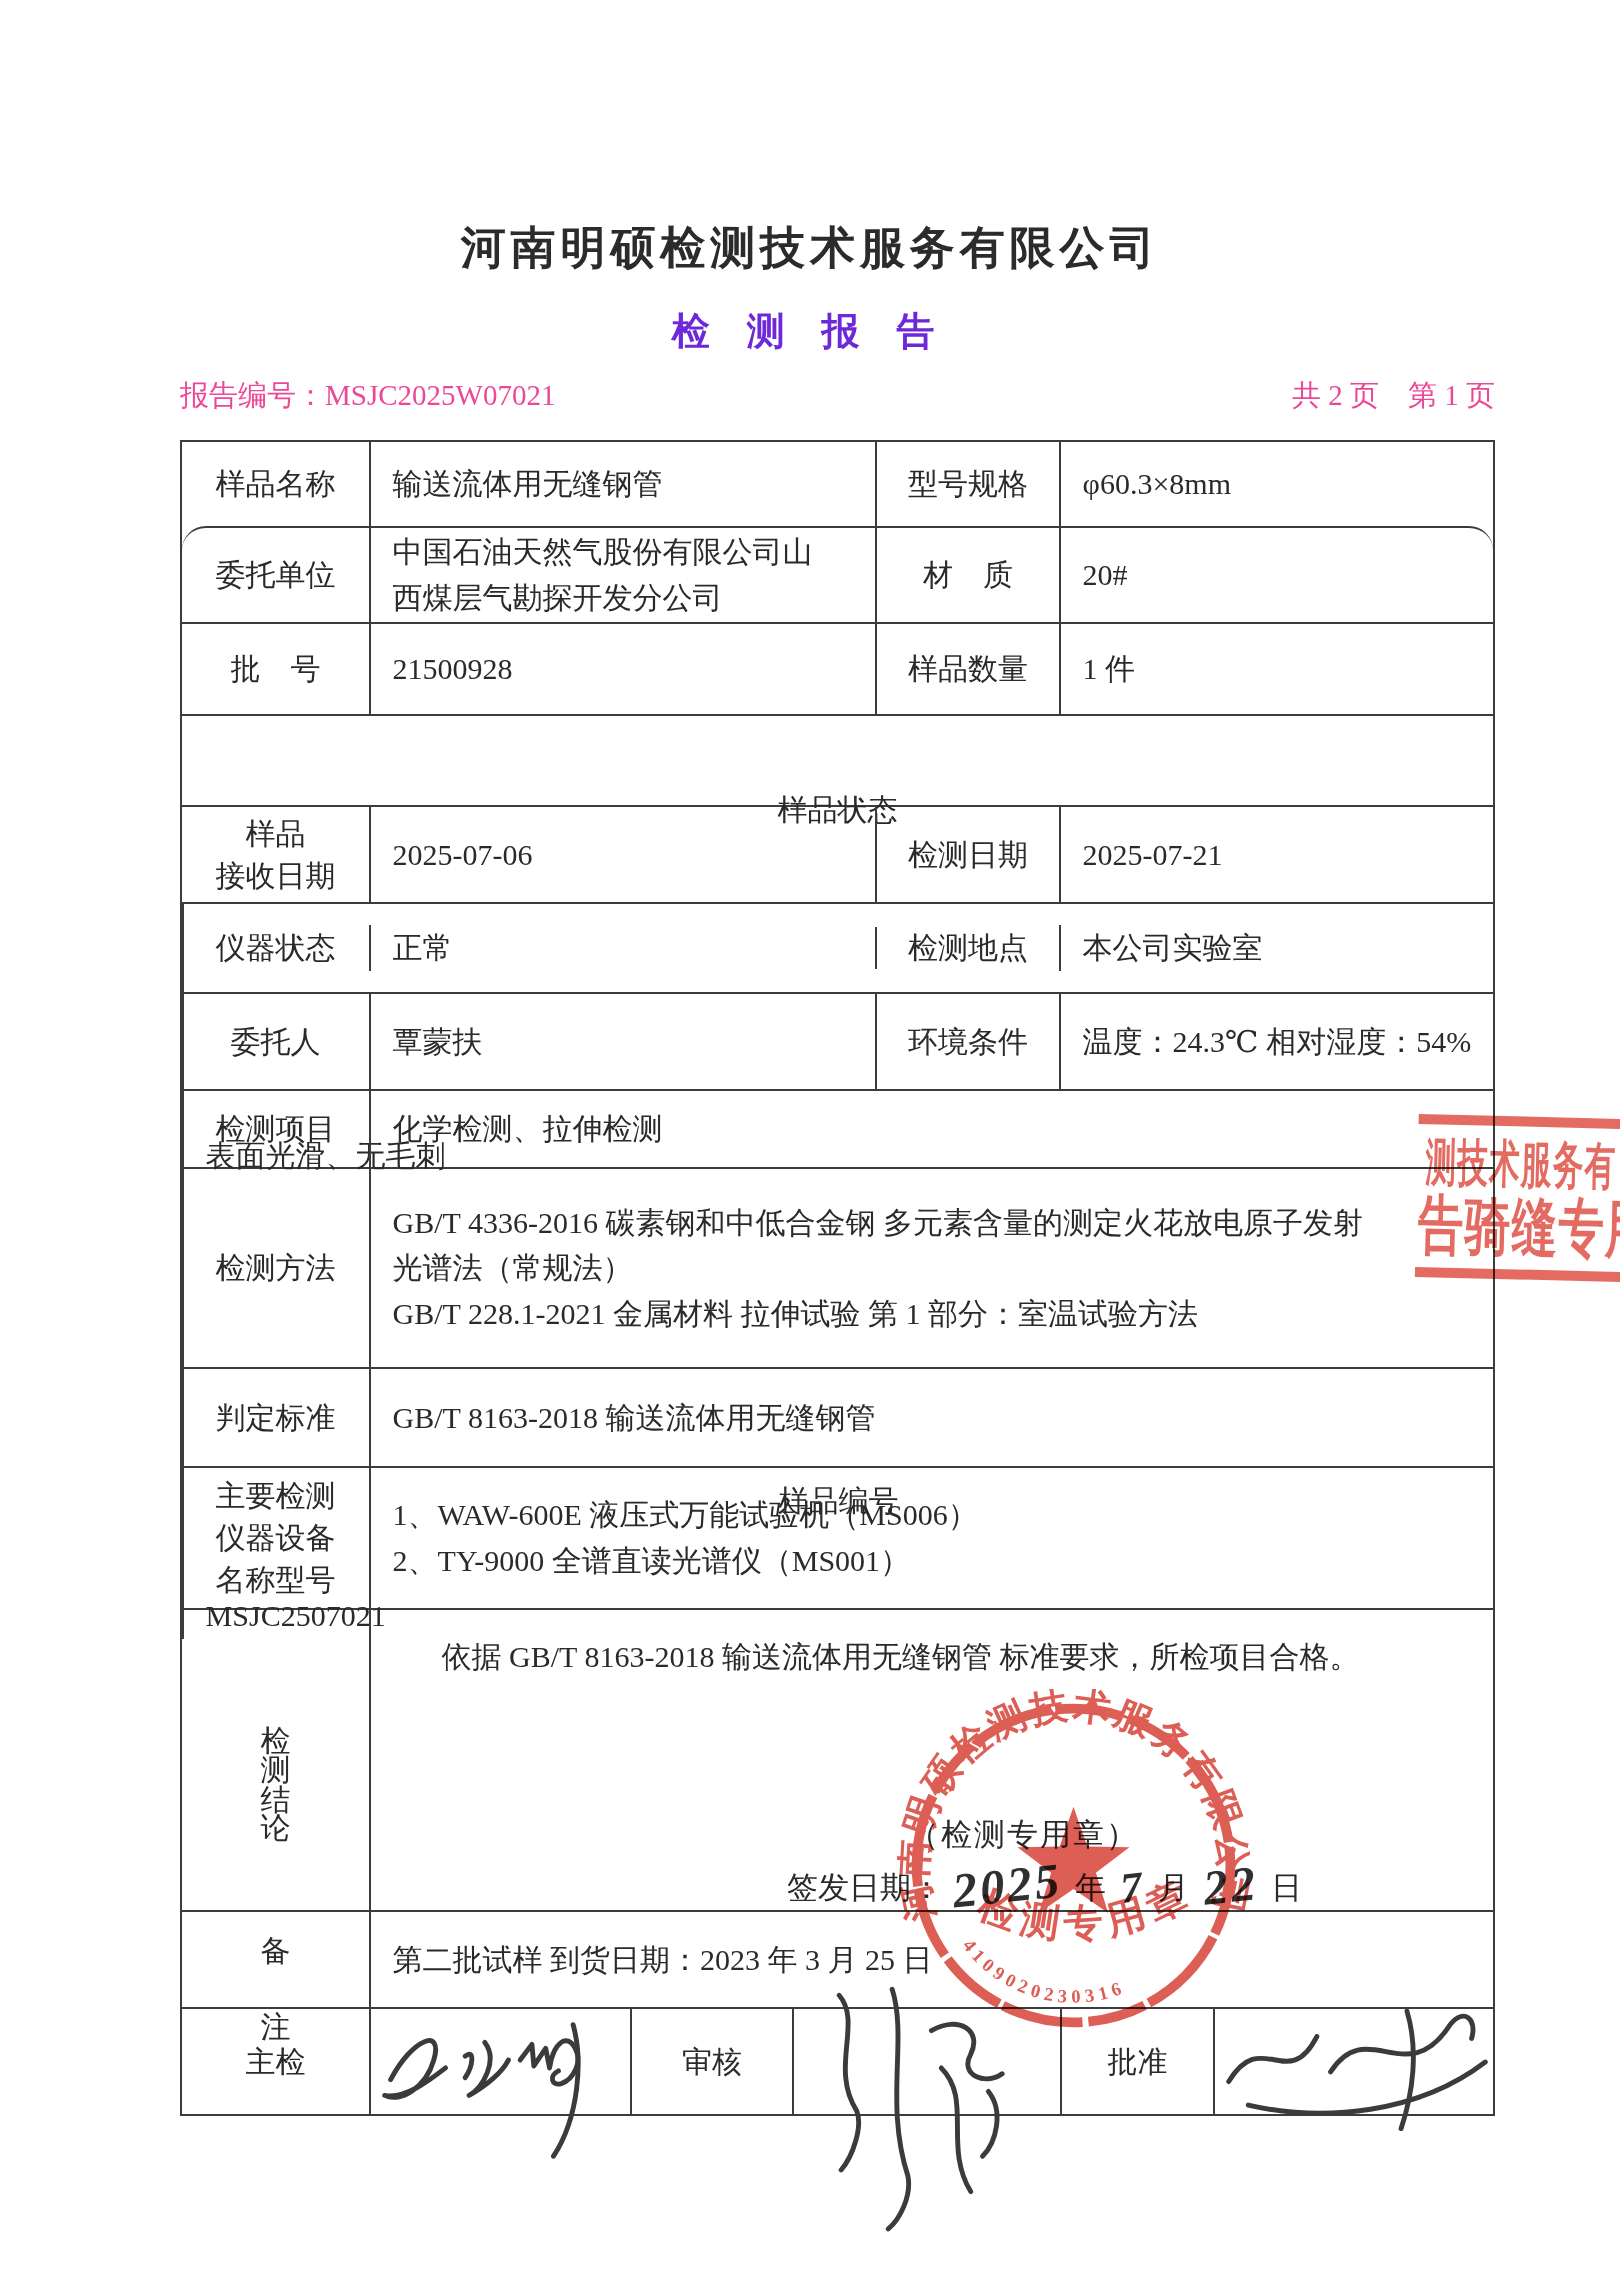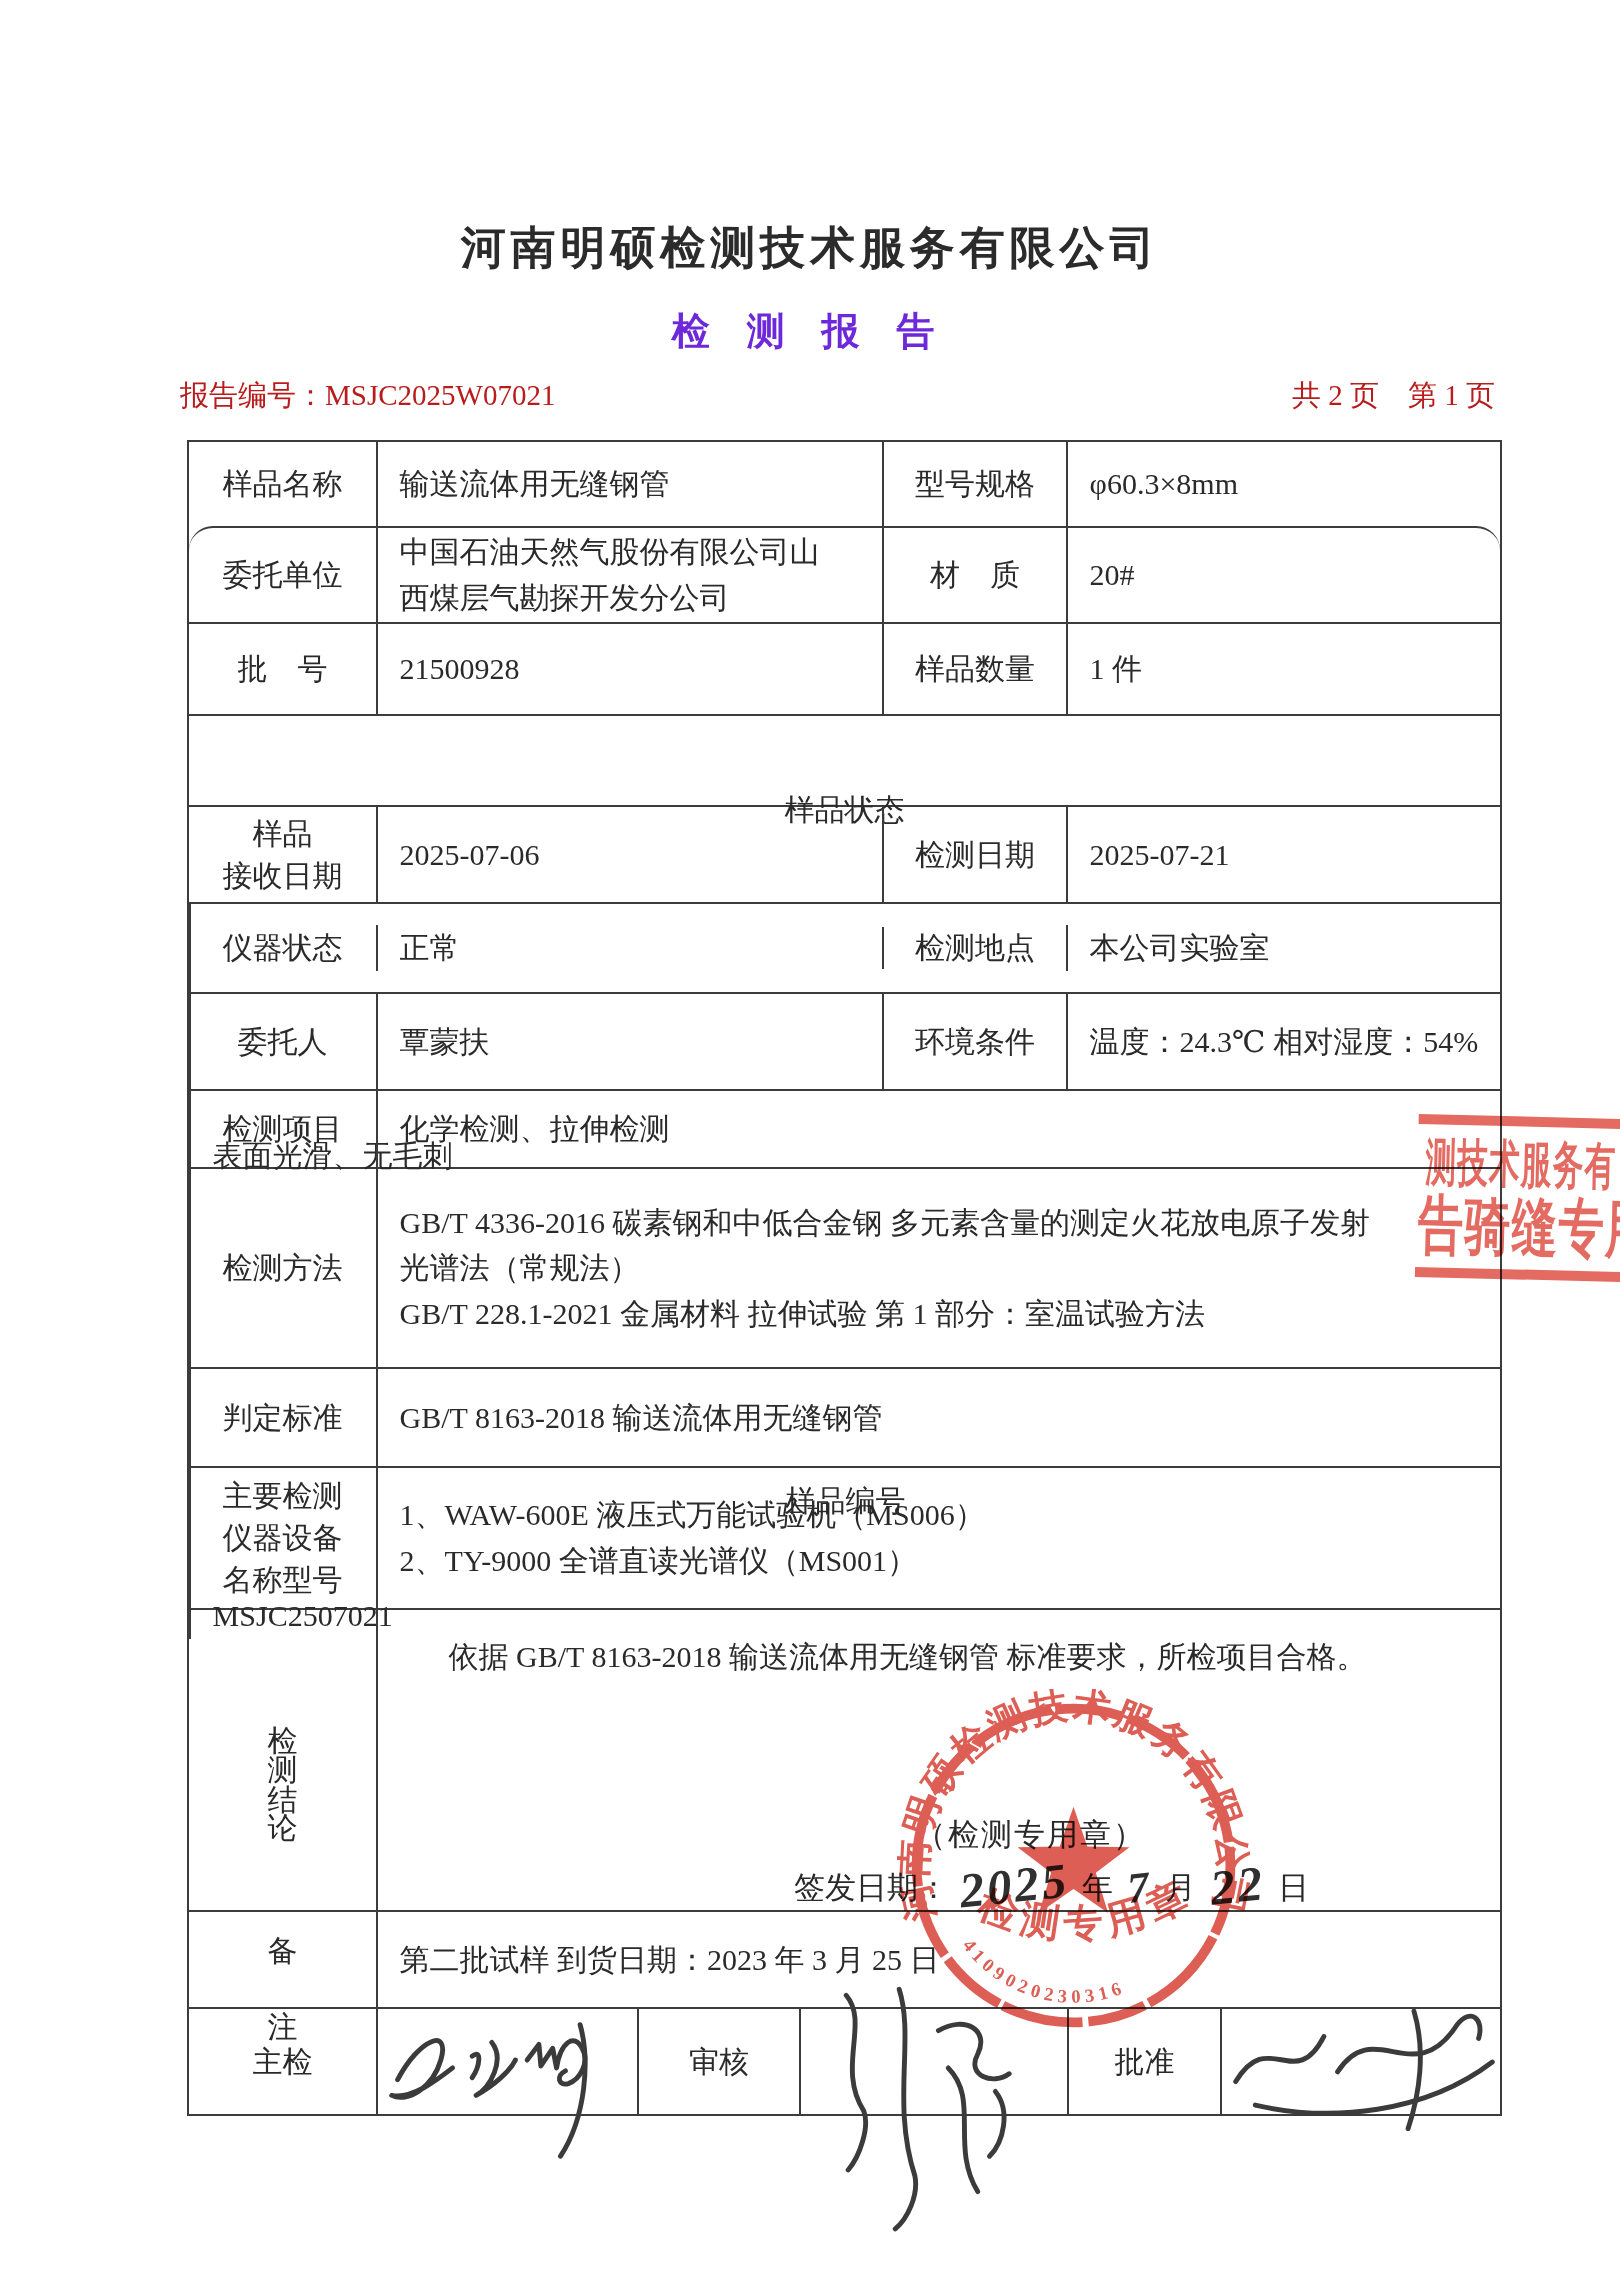--- a/index.html
+++ b/index.html
@@ -19,29 +19,28 @@
     color:#2b2b2b;
   }
   .report-title{
     position:absolute;top:306px;left:0;width:100%;
     text-align:center;font-size:38px;font-weight:600;letter-spacing:13.7px;
     color:#6d28d9;
   }
   .meta{
     position:absolute;top:376px;left:180px;width:1315px;
     display:flex;justify-content:space-between;
-    font-size:29px;color:#b91c1c;
+    font-size:29px;color:#ec4899;
   }
   
   .tbl{
     position:absolute;left:180px;top:440px;width:1315px;
     border:2.9px solid #3c3c3c;
     box-sizing:border-box;
     background:transparent;
-    margin-left:7px;
   }
   .tr{display:flex;box-sizing:border-box;}
   .tr + .tr{border-top:2px solid #3c3c3c;}
   .td{box-sizing:border-box;display:flex;align-items:center;font-size:30px;color:#2a2a2a;}
   .td + .td{border-left:2px solid #3c3c3c;}
   .lab{justify-content:center;text-align:center;white-space:pre-line;line-height:1.4;}
   .val{padding-left:21.6px;white-space:pre-line;line-height:1.52;}
   .c1{flex:0 0 187px;}
   .c2{flex:0 0 506px;}
   .c3{flex:0 0 184px;}

